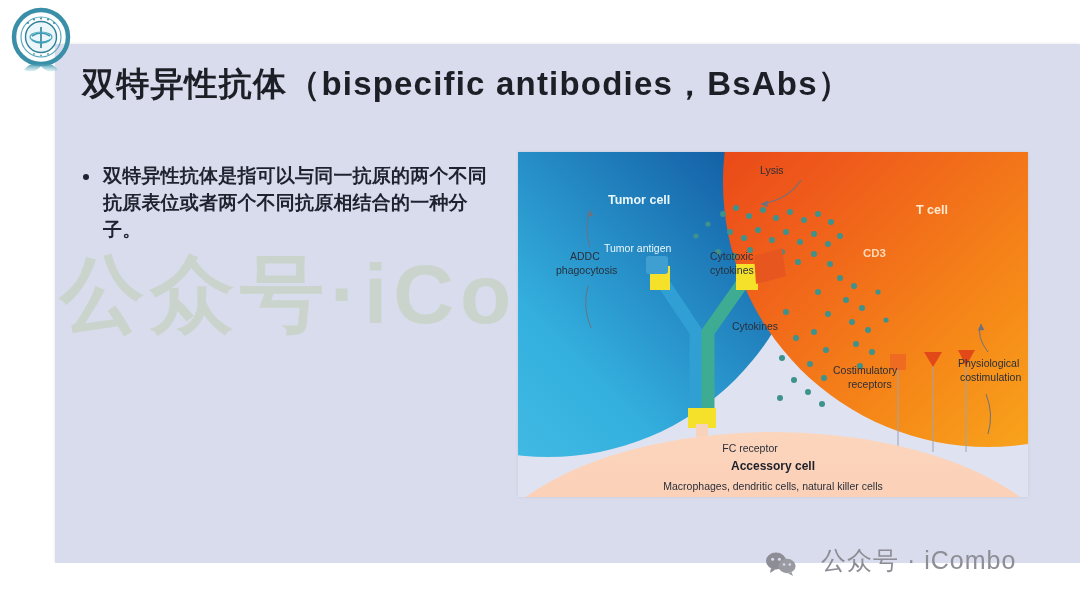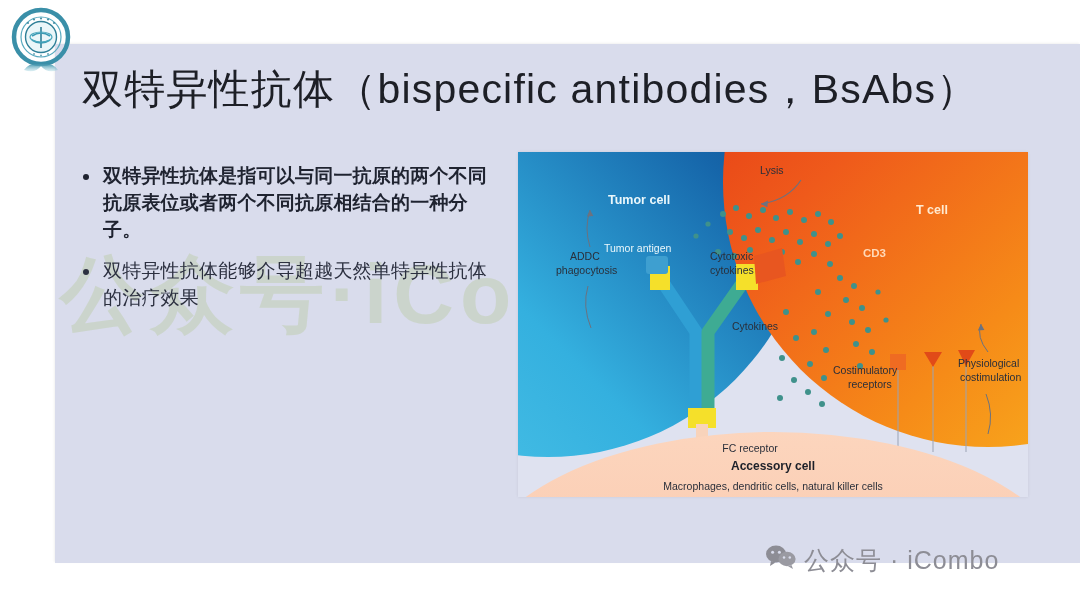--- a/index.html
+++ b/index.html
@@ -44,22 +44,22 @@
     position: absolute;
     left: 8px; top: 6px;
     width: 66px; height: 72px;
     z-index: 6;
   }
 
   
   #page-title {
     position: absolute;
     left: 82px; top: 62px;
-    font-size: 41px;
-    font-weight: 400;
+    font-size: 33px;
+    font-weight: 700;
     color: #1d1f26;
     letter-spacing: 1.2px;
     white-space: nowrap;
     z-index: 5;
   }
 
   
   #bullet-list {
     position: absolute;
     left: 78px; top: 163px;
@@ -101,22 +101,22 @@
     z-index: 5;
     box-shadow: 0 0 3px rgba(0,0,0,0.08);
   }
   #diagram svg { display: block; }
 
   
   #footer-watermark {
     position: absolute;
     left: 765px; top: 544px;
     display: flex;
-    align-items: flex-start;
-    gap: 7px;
+    align-items: flex-end;
+    gap: 24px;
     z-index: 7;
   }
   #footer-watermark .wm-text {
     font-size: 25px;
     color: #8d8d95;
     letter-spacing: 1px;
     white-space: nowrap;
   }
 </style>
 </head>
@@ -158,21 +158,20 @@
     </g>
 
     <path d="M33 58 Q22 56 16 64 Q27 68 33 60 Q39 68 50 64 Q44 56 33 58 Z" fill="url(#lgFade)"></path>
   </svg>
 </div>
 
 <div id="page-title">双特异性抗体（bispecific antibodies，BsAbs）</div>
 
 <ul id="bullet-list">
   <li class="bullet strong">双特异性抗体是指可以与同一抗原的两个不同抗原表位或者两个不同抗原相结合的一种分子。</li>
-  <li class="bullet">双特异性抗体能够介导超越天然单特异性抗体的治疗效果</li>
 </ul>
 
 <div id="diagram">
   <svg width="510" height="345" viewBox="0 0 510 345">
     <defs>
       <linearGradient id="gTumor" x1="0.05" y1="0.95" x2="0.95" y2="0.05">
         <stop offset="0%" stop-color="#4fc6e8"></stop>
         <stop offset="35%" stop-color="#34b0df"></stop>
         <stop offset="70%" stop-color="#1666aa"></stop>
         <stop offset="100%" stop-color="#0b3572"></stop>

